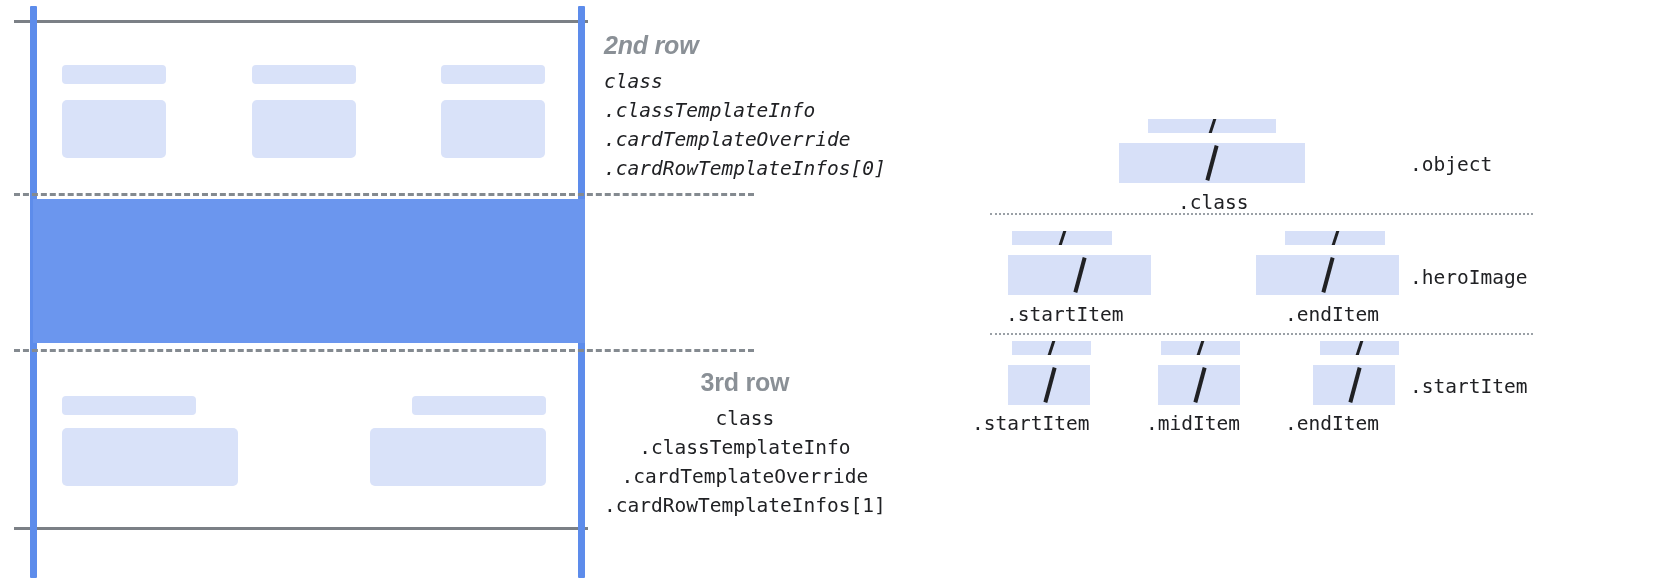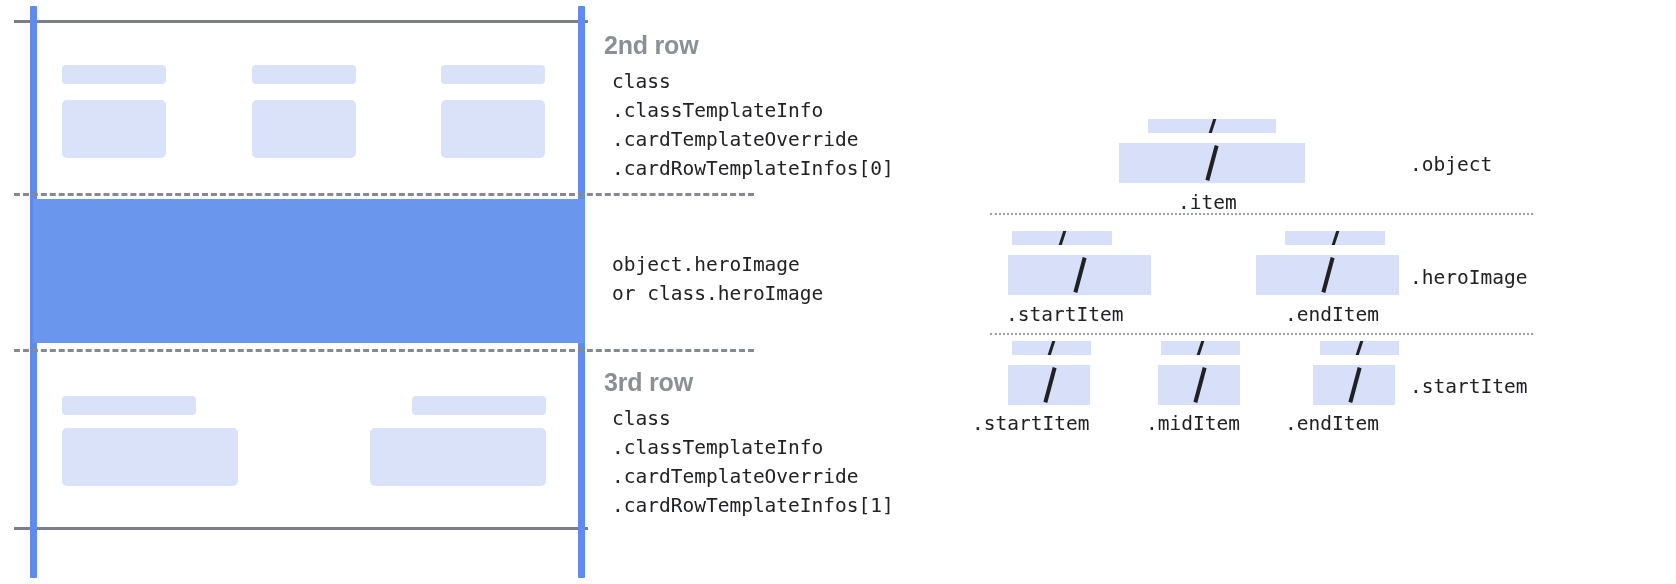--- a/index.html
+++ b/index.html
@@ -38,26 +38,26 @@
 
   
   .ann{position:absolute;left:604px;}
   .ann-title{
     font-family:"Liberation Sans",sans-serif;
     font-weight:bold;font-size:25px;color:#8a9096;
     letter-spacing:-0.2px;line-height:1;
   }
   .ann-code{
     font-family:"DejaVu Sans Mono","Liberation Mono",monospace;
-    font-size:19.5px;color:#202124;line-height:29px;white-space:pre;margin-left:8px;
-  }
-  .ann-a{top:33px;}
+    font-size:19.5px;color:#202124;line-height:29px;white-space:pre;
+  }
+  .ann-a{top:33px;font-style:italic;}
   .ann-a .ann-code{margin-top:9px;}
   .ann-b{top:250px;}
-  .ann-c{top:370px;}
+  .ann-c{top:370px;text-align:center;}
   .ann-c .ann-code{margin-top:9px;}
 
   
   .items-area{position:absolute;left:975px;top:0;width:701px;height:584px;}
 
   .dotsep{
     position:absolute;left:15px;width:543px;height:0;
     border-top:2px dotted #9aa0a6;
   }
   .dotsep.d1{top:213px;}
@@ -119,42 +119,38 @@
   </div>
 
   <div class="ann ann-a">
     <div class="ann-title">2nd row</div>
     <div class="ann-code">class
 .classTemplateInfo
 .cardTemplateOverride
 .cardRowTemplateInfos[0]</div>
   </div>
 
-  <div class="ann ann-b">
-    <div class="ann-code">object.heroImage
-or class.heroImage</div>
-  </div>
 
   <div class="ann ann-c">
     <div class="ann-title">3rd row</div>
     <div class="ann-code">class
 .classTemplateInfo
 .cardTemplateOverride
 .cardRowTemplateInfos[1]</div>
   </div>
 
   <div class="items-area">
 
     <div class="ibox" style="left:173px;top:119px;width:128px;height:14px;">
       <span class="slash" style="left:63px;top:-5px;width:3px;height:24px;transform:rotate(18deg);"></span>
     </div>
     <div class="ibox" style="left:144px;top:143px;width:186px;height:40px;">
       <span class="slash" style="left:91px;top:2px;width:4px;height:36px;transform:rotate(15deg);"></span>
     </div>
-    <div class="ilabel" style="left:203px;top:193px;">.item</div>
+    <div class="ilabel" style="left:203px;top:193px;">.class</div>
     <div class="rlabel" style="left:435px;top:155px;">.object</div>
 
     <div class="dotsep d1"></div>
 
     <div class="ibox" style="left:37px;top:231px;width:100px;height:14px;">
       <span class="slash" style="left:49px;top:-5px;width:3px;height:24px;transform:rotate(18deg);"></span>
     </div>
     <div class="ibox" style="left:33px;top:255px;width:143px;height:40px;">
       <span class="slash" style="left:70px;top:2px;width:4px;height:36px;transform:rotate(15deg);"></span>
     </div>

